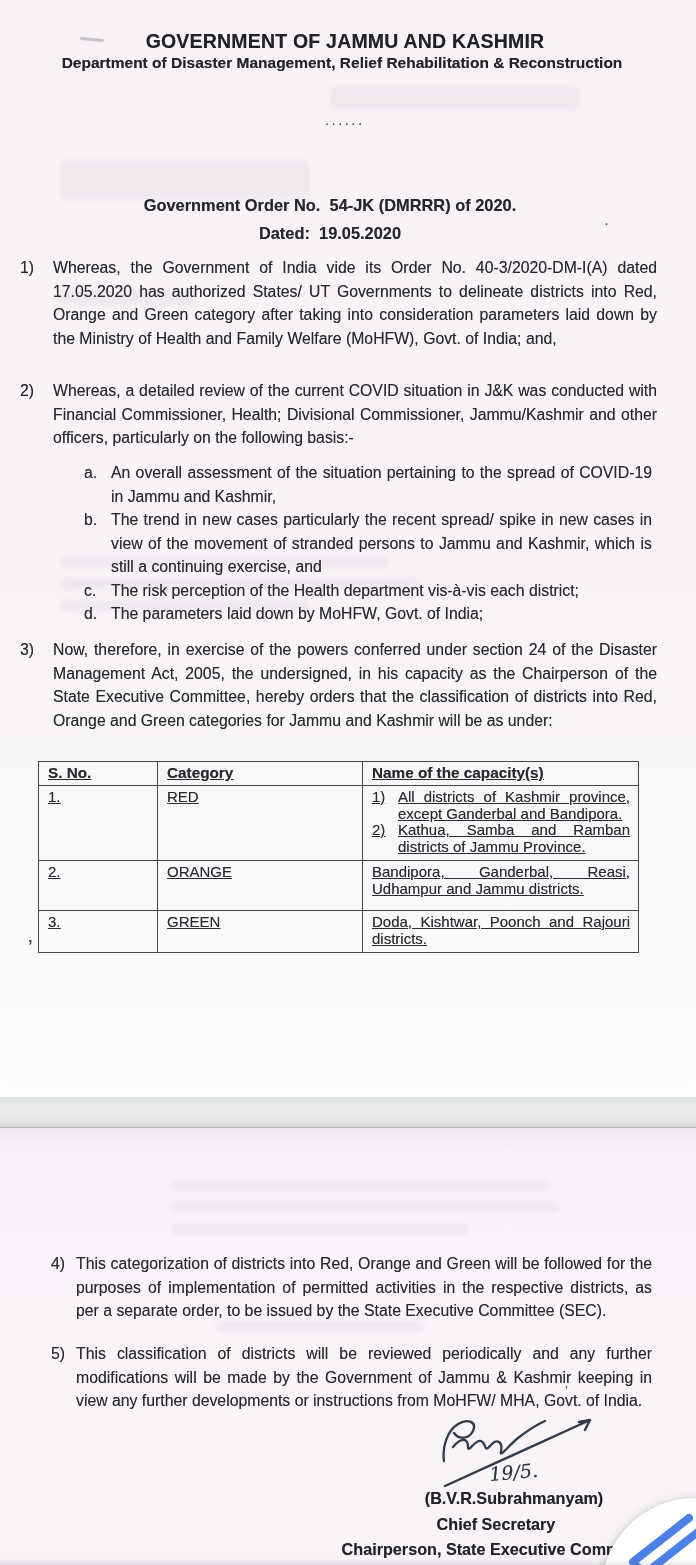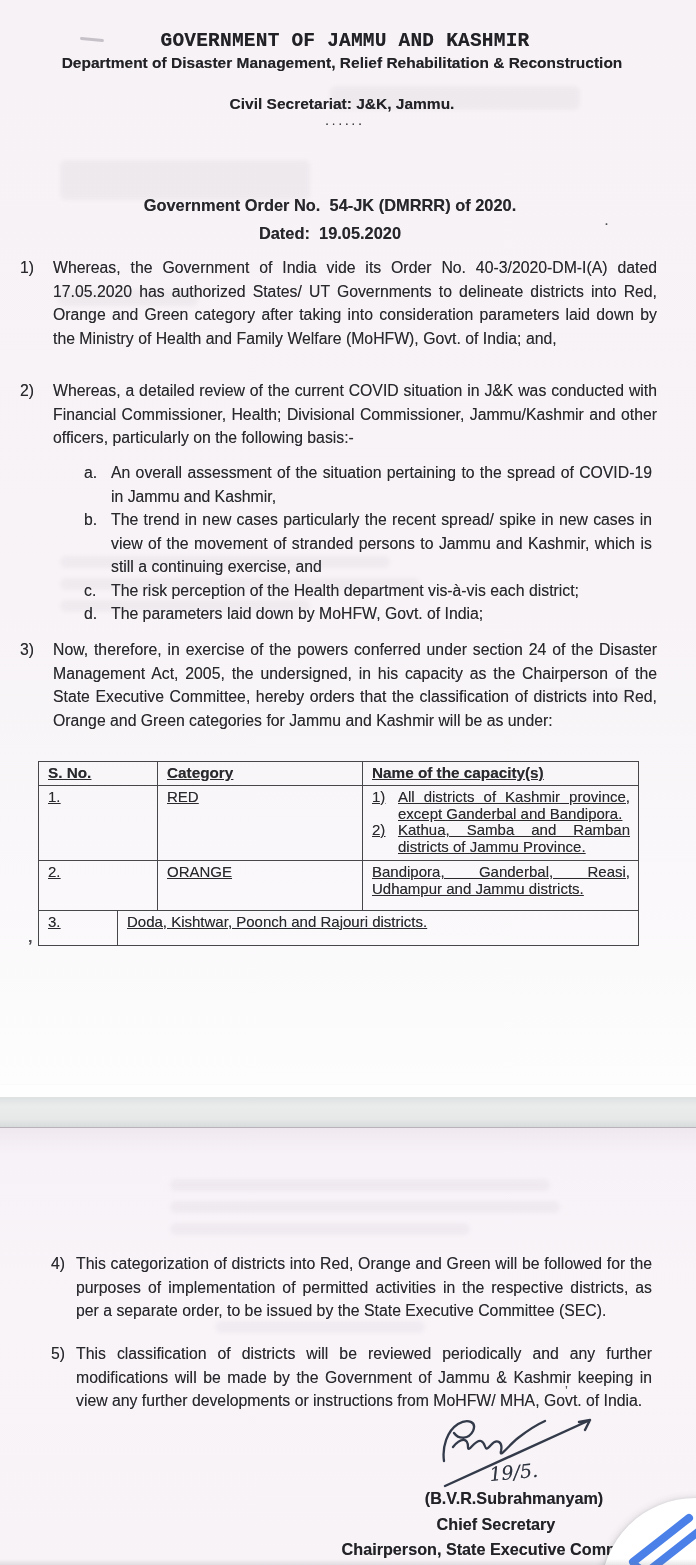--- a/index.html
+++ b/index.html
@@ -97,23 +97,22 @@
     <div class="tick-mark"></div>
 
     <div class="ghost" style="left:330px;top:86px;width:250px;height:24px;"></div>
     <div class="ghost" style="left:60px;top:160px;width:250px;height:40px;"></div>
     <div class="ghost" style="left:58px;top:290px;width:140px;height:16px;"></div>
     <div class="ghost" style="left:60px;top:556px;width:330px;height:12px;"></div>
     <div class="ghost" style="left:60px;top:578px;width:360px;height:12px;"></div>
     <div class="ghost" style="left:60px;top:600px;width:250px;height:12px;"></div>
     <div class="ghost" style="left:545px;top:690px;width:90px;height:12px;"></div>
 
-    <div class="abs ctr b h-title" style="left:0;top:30px;width:690px;font-family:Liberation Mono, monospace;">GOVERNMENT OF JAMMU AND KASHMIR</div>
+    <div class="abs ctr b h-title" style="left:0;top:30px;width:690px;">GOVERNMENT OF JAMMU AND KASHMIR</div>
     <div class="abs ctr b h-sub" style="left:0;top:54px;width:684px;">Department of Disaster Management, Relief Rehabilitation &amp; Reconstruction</div>
-    <div class="abs ctr b h-sub" style="left:0;top:95px;width:684px;">Civil Secretariat: J&amp;K, Jammu.</div>
     <div class="abs ctr dots" style="left:0;top:113px;width:690px;">......</div>
 
 
     <div class="abs ctr b pre" style="left:0;top:196px;width:660px;font-size:16.4px;">Government Order No.  54-JK (DMRRR) of 2020.</div>
     <div class="abs ctr b pre" style="left:0;top:224px;width:660px;font-size:16.4px;">Dated:  19.05.2020</div>
     <div class="artifact" style="left:604px;top:214px;font-size:15px;">·</div>
 
     <div class="abs clause body-fs" style="left:20px;top:256px;width:637px;">
       <span class="cnum" style="width:33px;">1)</span>
       <span class="ctext">Whereas, the Government of India vide its Order No. 40-3/2020-DM-I(A) dated 17.05.2020 has authorized States/ UT Governments to delineate districts into Red, Orange and Green category after taking into consideration parameters laid down by the Ministry of Health and Family Welfare (MoHFW), Govt. of India; and,</span>
@@ -168,20 +167,21 @@
           </div>
         </div>
       </div>
       <div class="trow rowB">
         <div class="tc tc1">2.</div>
         <div class="tc tc2">ORANGE</div>
         <div class="tc tc3 tjust">Bandipora, Ganderbal, Reasi, Udhampur and Jammu districts.</div>
       </div>
       <div class="trow rowC">
         <div class="tc tc1">3.</div>
+        <div class="tc tc2">GREEN</div>
         <div class="tc tc3 tjust">Doda, Kishtwar, Poonch and Rajouri districts.</div>
       </div>
     </div>
 
     <div class="artifact" style="left:28px;top:938px;font-size:16px;font-weight:700;">’</div>
   </div>
 
   <div class="page-edge-white"></div>
   <div class="page-gap"></div>
 

